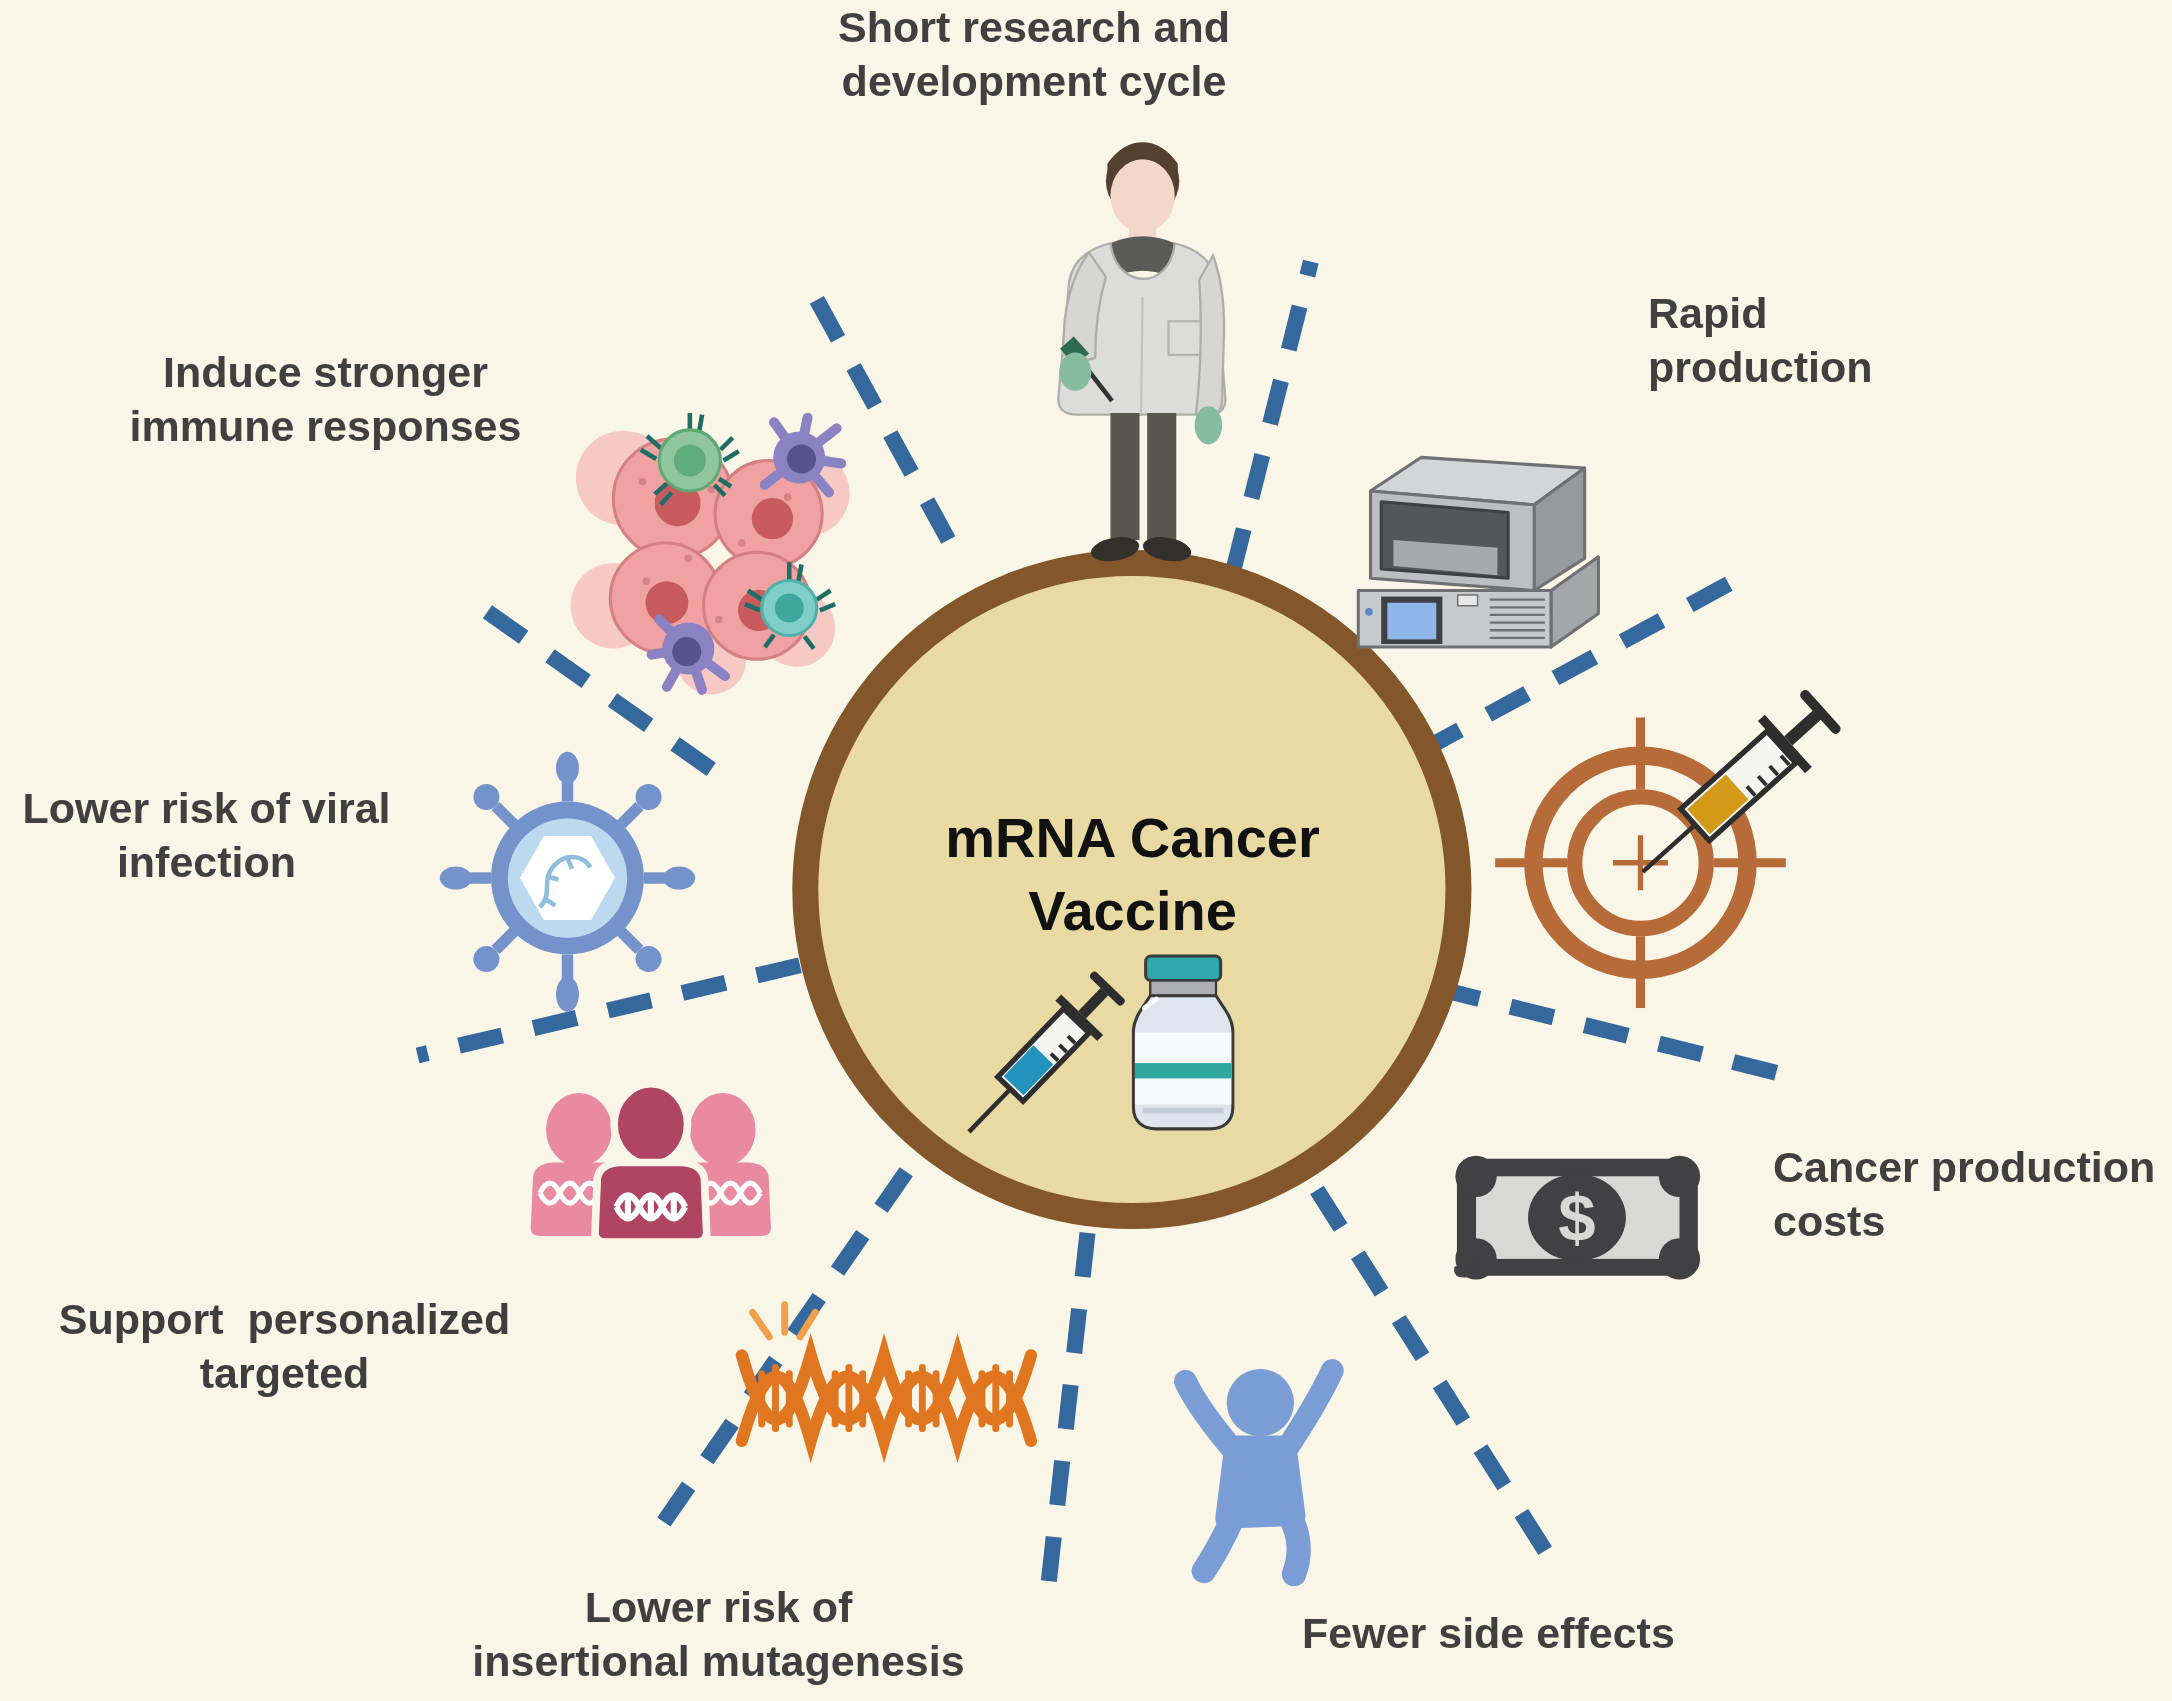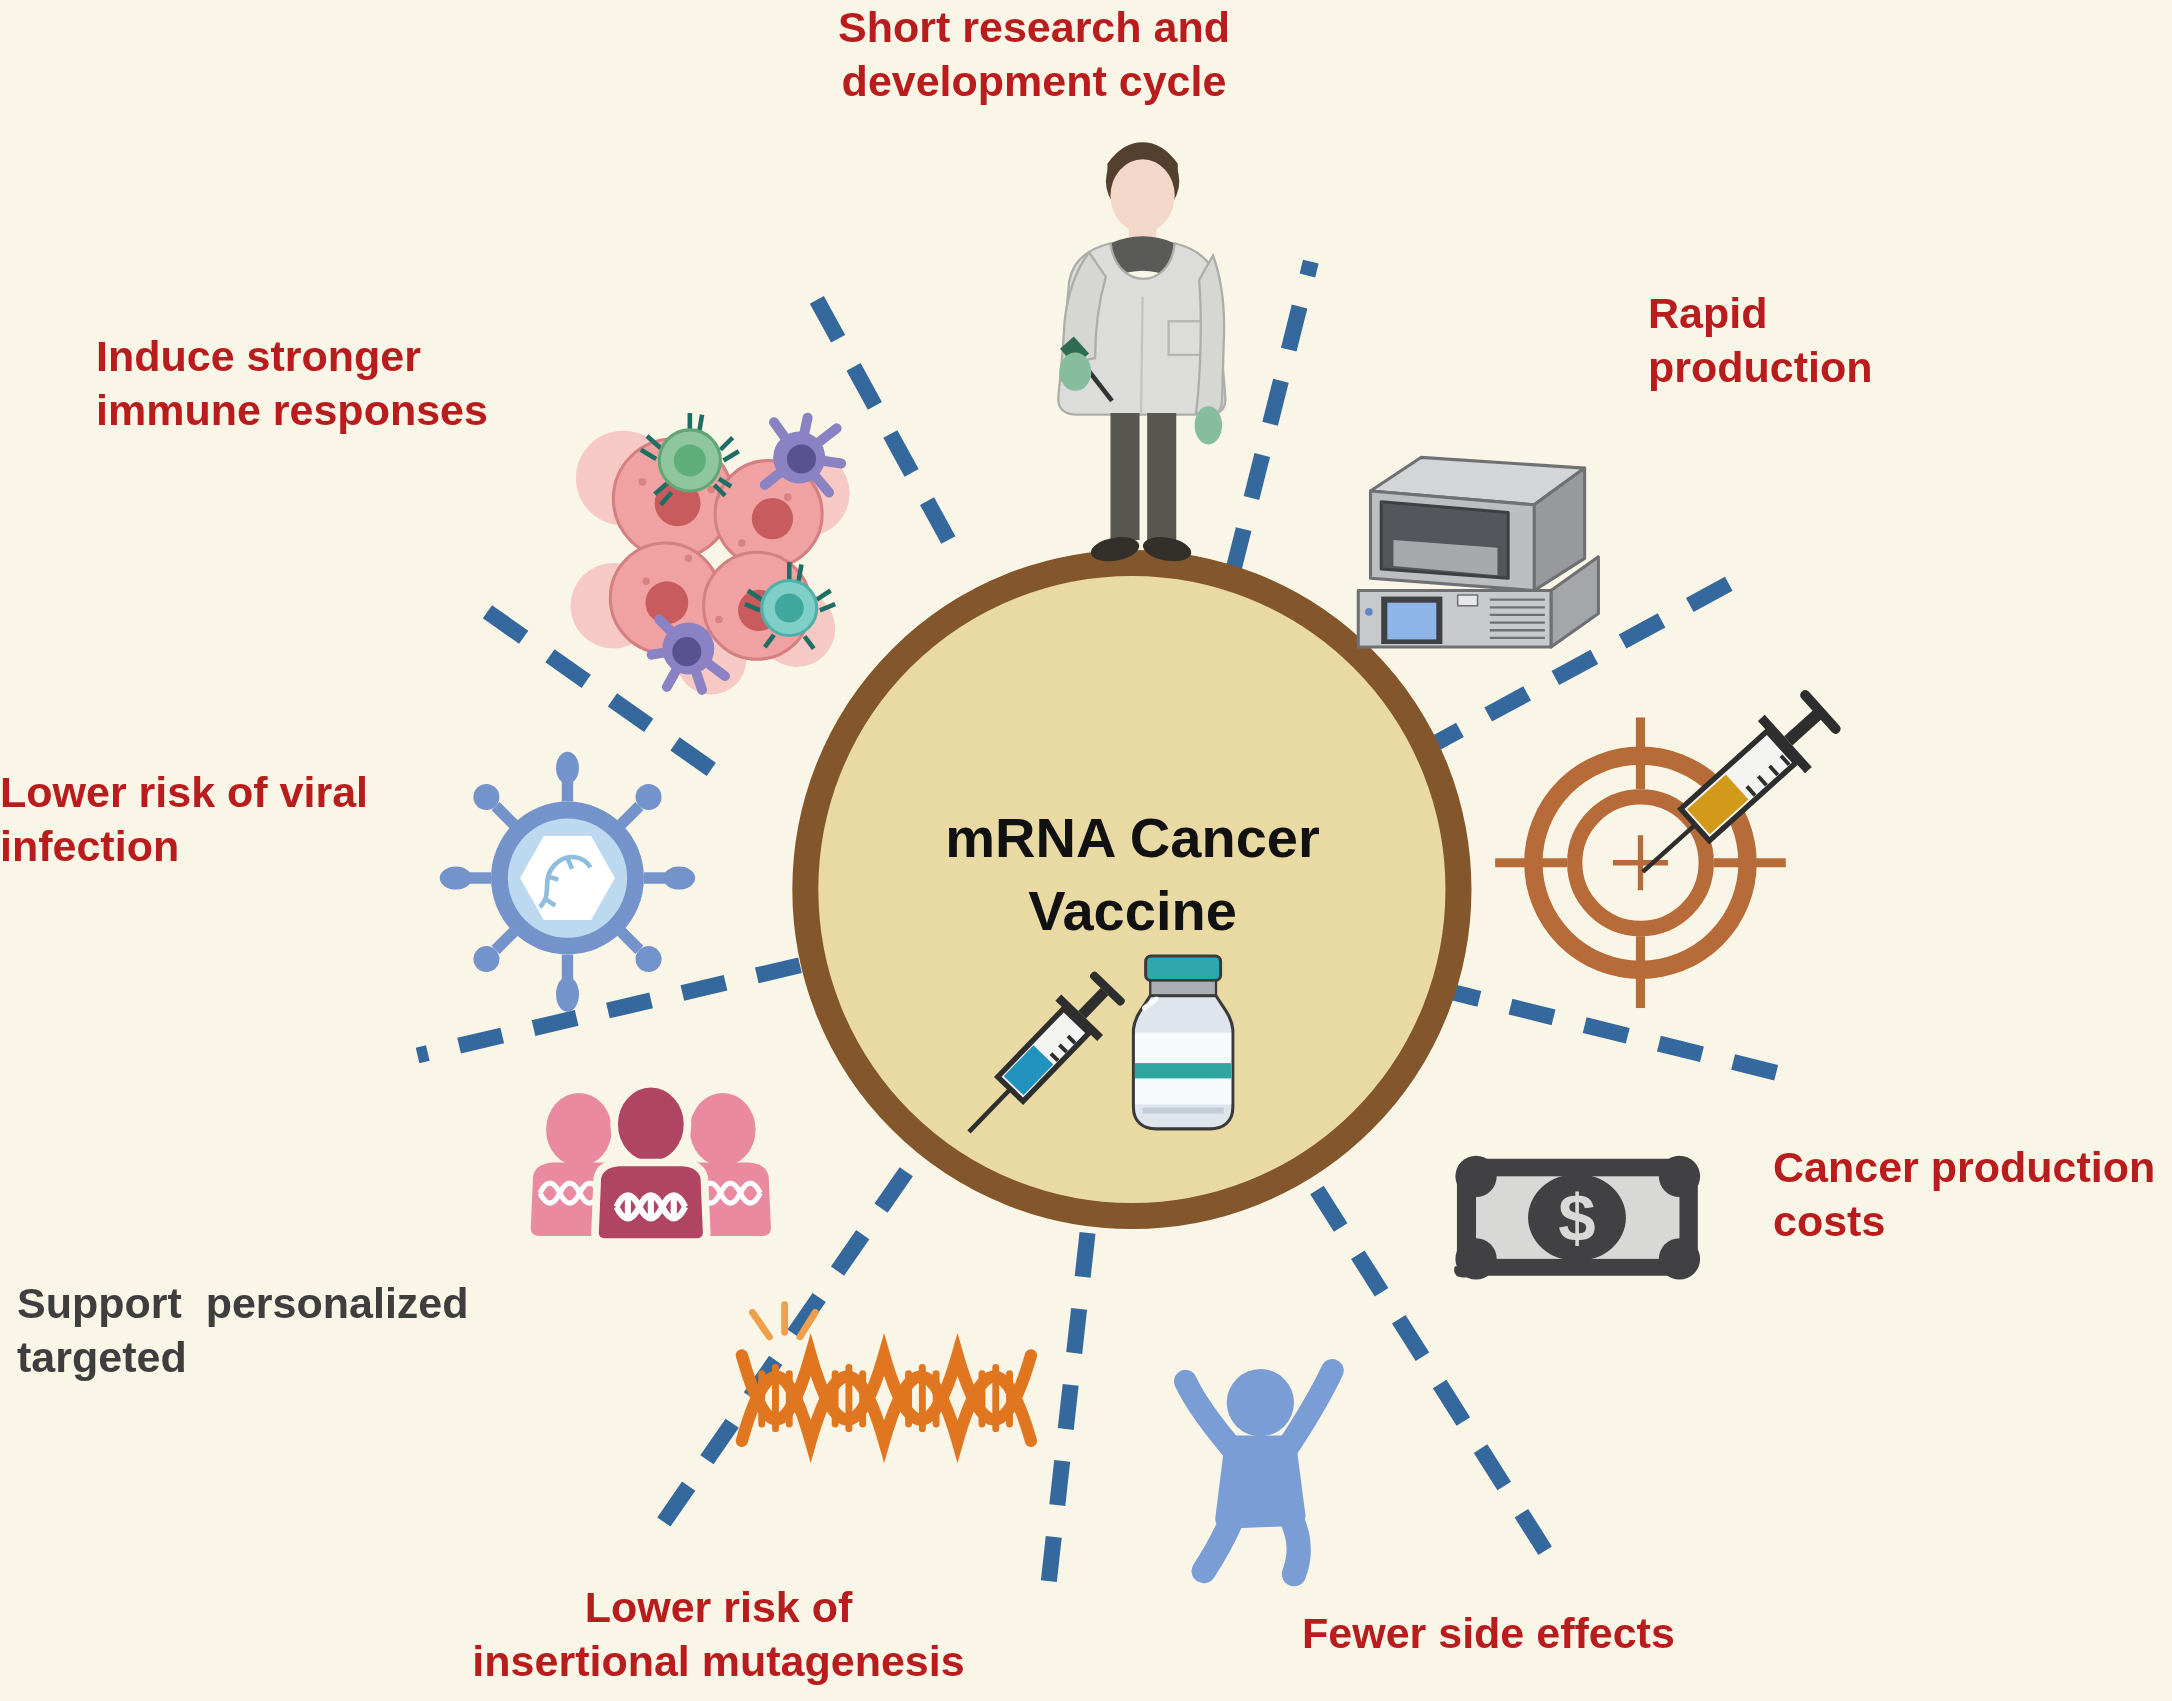--- a/index.html
+++ b/index.html
@@ -1,21 +1,21 @@
 <!DOCTYPE html>
 <html style="font-size:12.2px"><head>
 <meta charset="utf-8">
 <style>
   html,body{margin:0;padding:0;background:#FAF6E7;}
   .scene{position:relative;width:2172px;height:1701px;background:#FAF6E7;overflow:hidden;
          font-family:"Liberation Sans",sans-serif;}
-  .label{position:absolute;font-weight:bold;font-size:43px;line-height:1.26;color:#b91c1c;
+  .label{position:absolute;font-weight:bold;font-size:43px;line-height:1.26;color:#404040;
          white-space:pre-wrap;}
   .label.center{text-align:center;}
-  .label.right{text-align:left;}
+  .label.right{text-align:center;margin-top:16px;}
   .label.gray{color:#3E3E3E;}
   .center-title{position:absolute;left:857px;top:802px;width:551px;text-align:center;
          font-weight:bold;font-size:56px;line-height:1.3;color:#111;white-space:pre-wrap;}
   svg.layer{position:absolute;left:0;top:0;}
 </style>
 </head>
 <body>
 
 <div class="scene">
 

